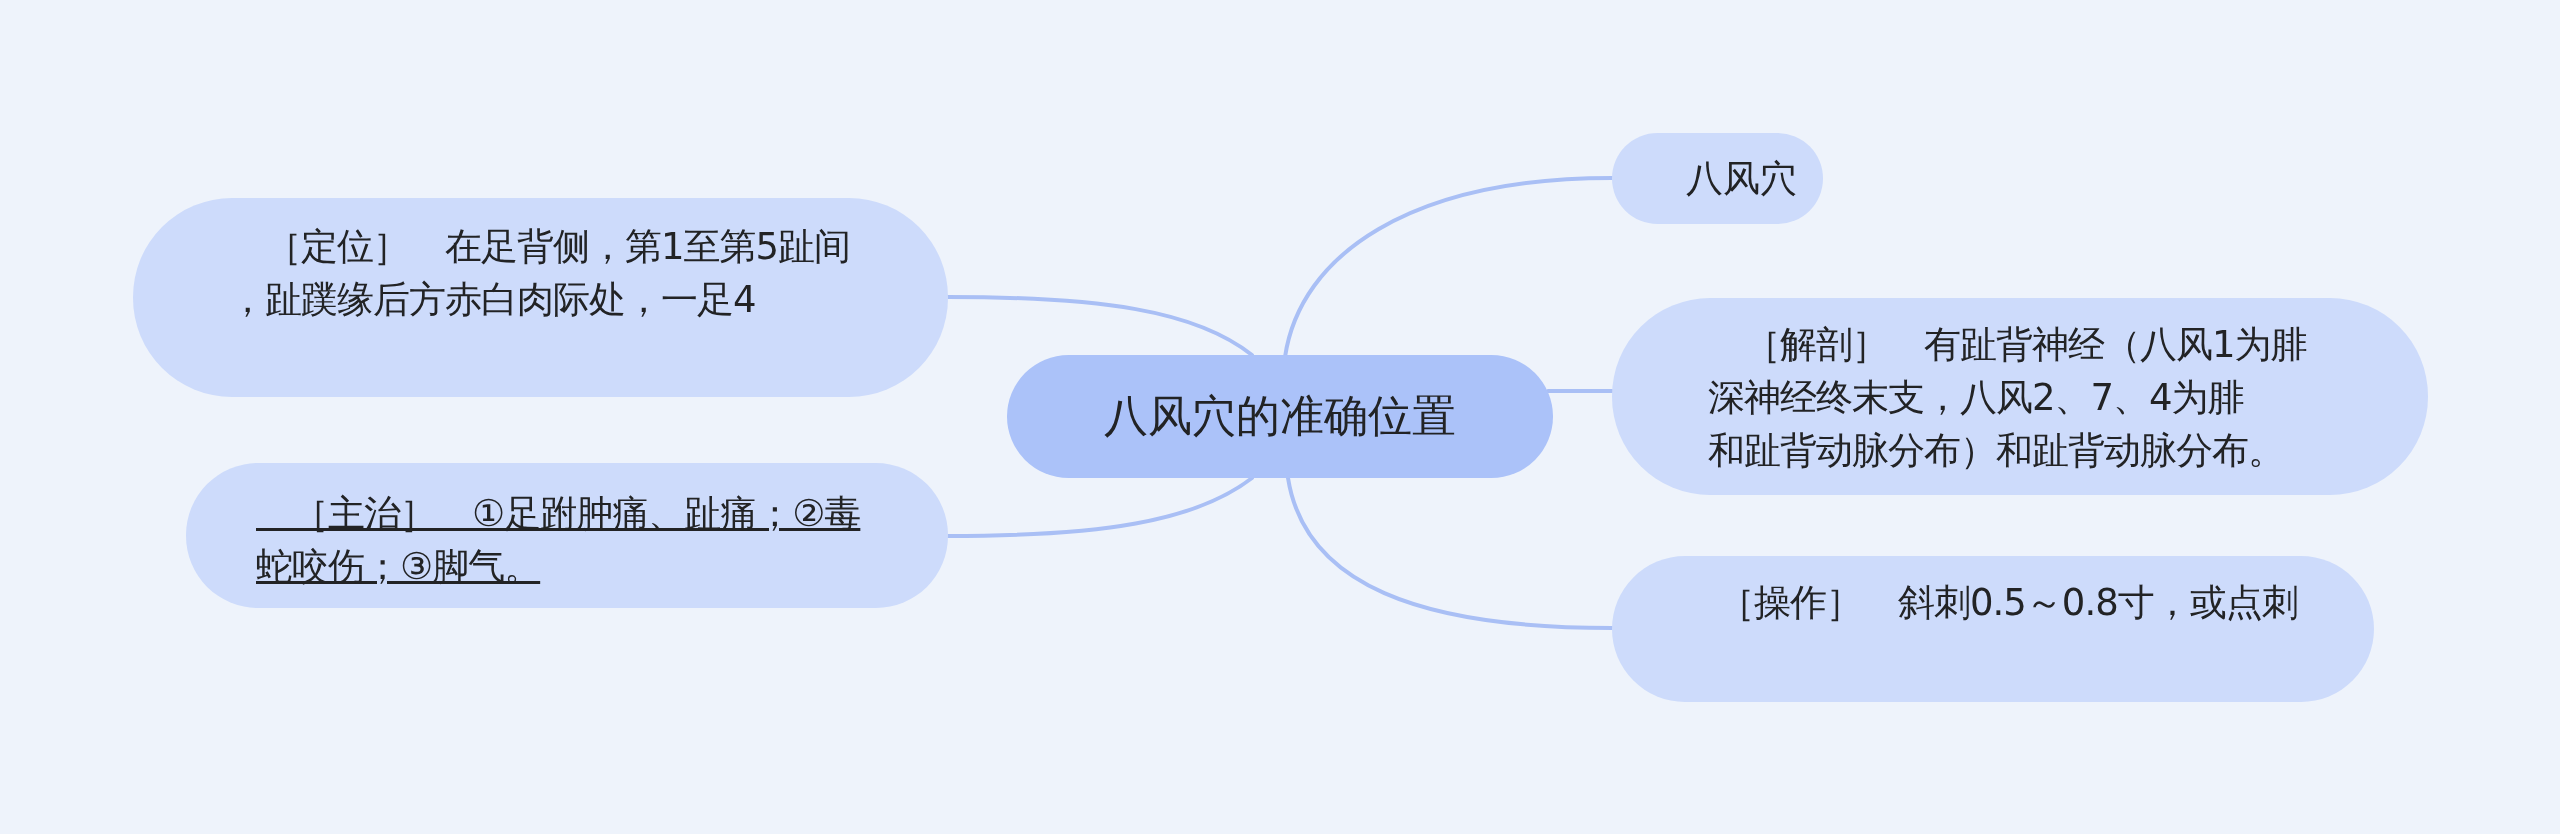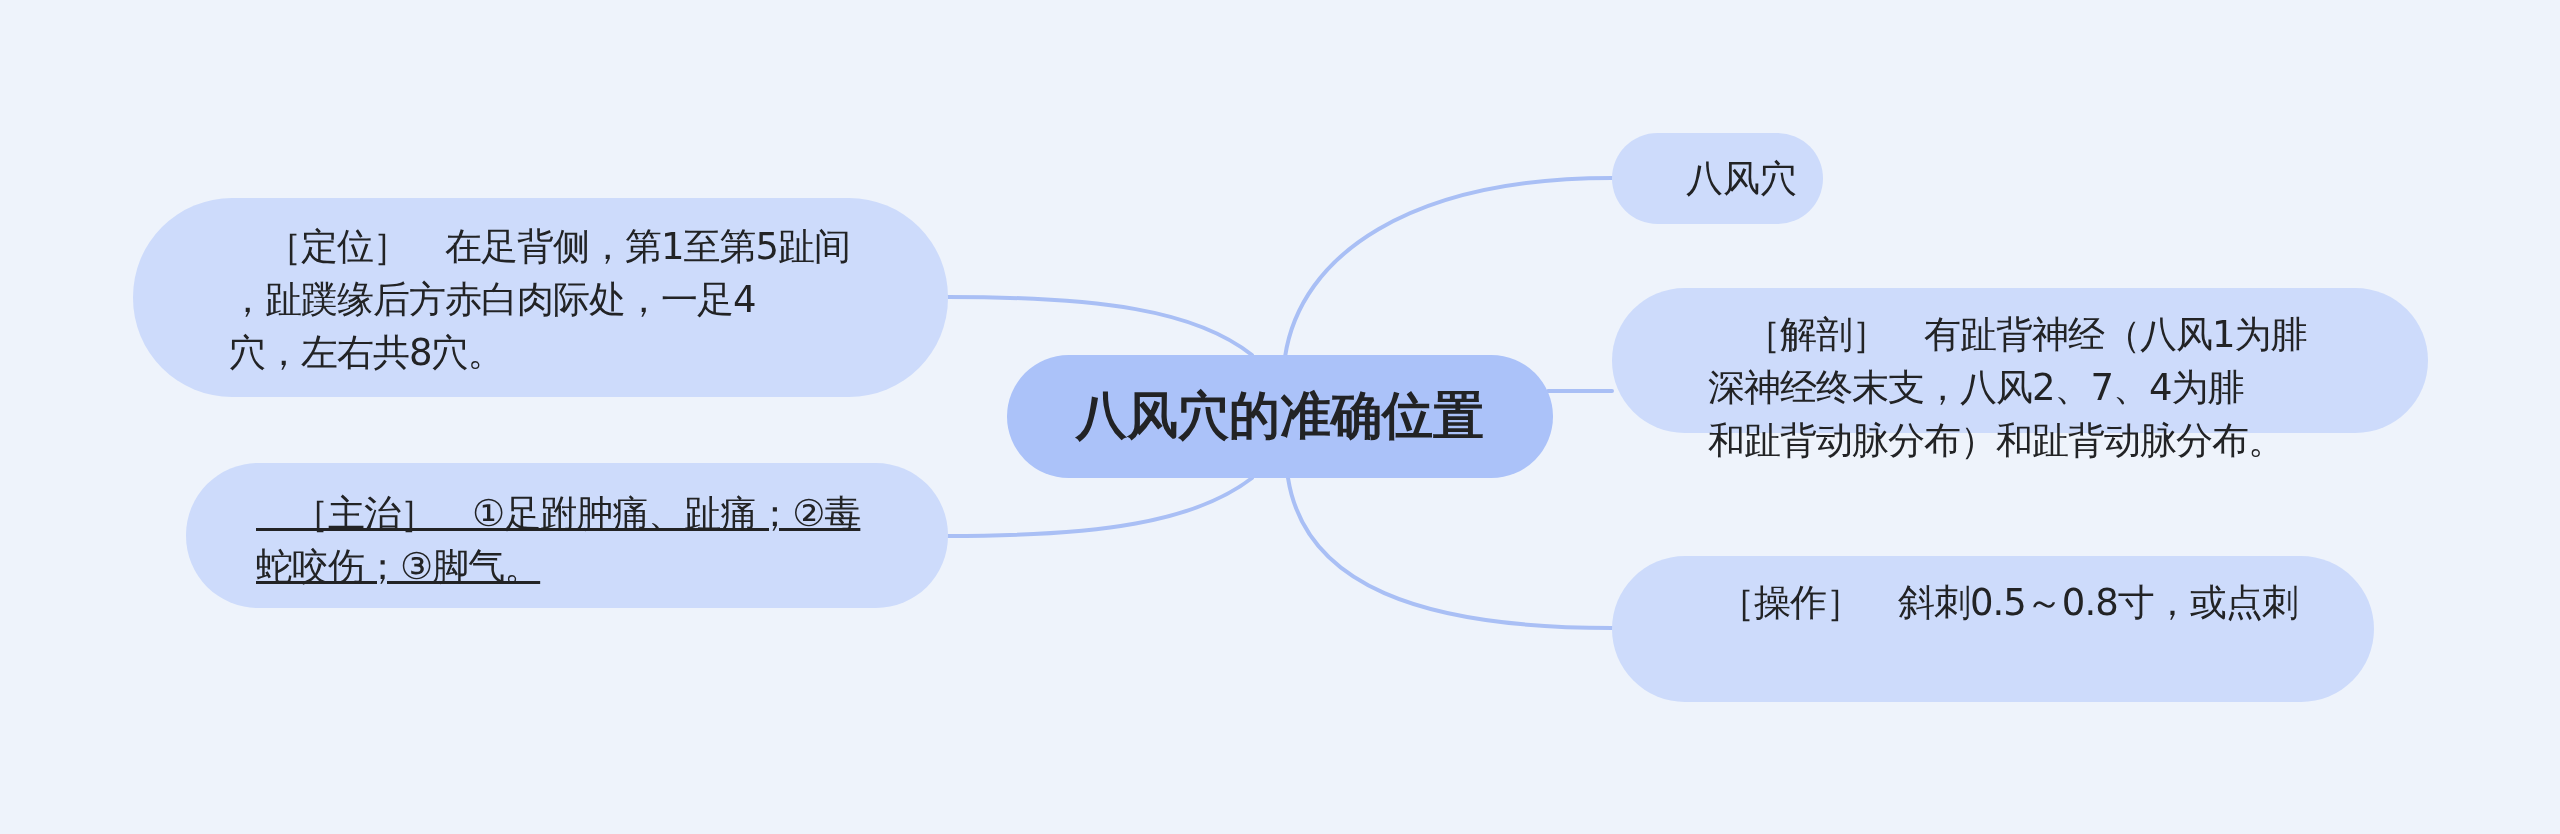--- a/index.html
+++ b/index.html
@@ -24,27 +24,27 @@
     font-size: 37px;
     line-height: 53px;
     letter-spacing: -1px;
   }
   .root {
     left: 1007px; top: 355px; width: 546px; height: 123px;
     border-radius: 62px;
     background: #abc2f9;
     display: flex; align-items: center; justify-content: center;
   }
-  .root .title { font-size: 51px; letter-spacing: 0px; white-space: pre; font-weight: bold; }
+  .root .title { font-size: 44px; letter-spacing: 0px; white-space: pre; }
   #n-name {
     left: 1612px; top: 133px; width: 211px; height: 91px; border-radius: 46px;
     display: flex; align-items: center; justify-content: center;
   }
   #n-name .title { font-size: 37px; white-space: pre; margin-left: 48px; }
-  #n-anatomy { left: 1612px; top: 288px; width: 816px; height: 145px; border-radius: 98px; padding: 20px 0 0 96px; }
+  #n-anatomy { left: 1612px; top: 298px; width: 816px; height: 197px; border-radius: 98px; padding: 20px 0 0 96px; }
   #n-operation { left: 1612px; top: 556px; width: 762px; height: 146px; border-radius: 73px; padding: 20px 0 8px 70px; }
   #n-location { left: 133px; top: 198px; width: 815px; height: 199px; border-radius: 99px; padding: 22px 0 8px 96px; }
   #n-indication { left: 186px; top: 463px; width: 762px; height: 145px; border-radius: 72px; padding: 24px 0 0 70px; text-decoration: underline; }
 </style>
 </head>
 <body>
 
 <div id="canvas">
   <svg class="links" viewBox="0 0 2560 834">
     <g fill="none" stroke="#a9bff5" stroke-width="4" stroke-linecap="round">
@@ -75,21 +75,20 @@
   <div class="node" id="n-operation">
     <span class="lines">
       <span class="line">　［操作］　斜刺0.5～0.8寸，或点刺</span>
     </span>
   </div>
 
   <div class="node" id="n-location">
     <span class="lines">
       <span class="line">　［定位］　在足背侧，第1至第5趾间</span>
       <span class="line">，趾蹼缘后方赤白肉际处，一足4</span>
-      <span class="line">穴，左右共8穴。</span>
     </span>
   </div>
 
   <div class="node" id="n-indication">
     <span class="lines">
       <span class="line">　［主治］　①足跗肿痛、趾痛；②毒</span>
       <span class="line">蛇咬伤；③脚气。</span>
     </span>
   </div>
 </div>

